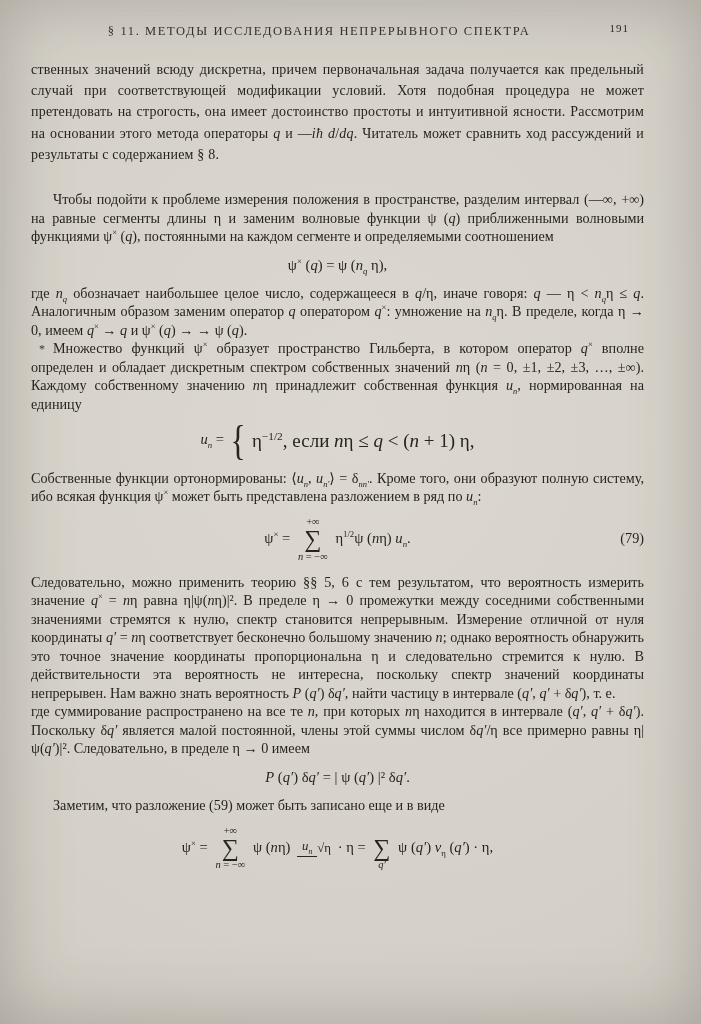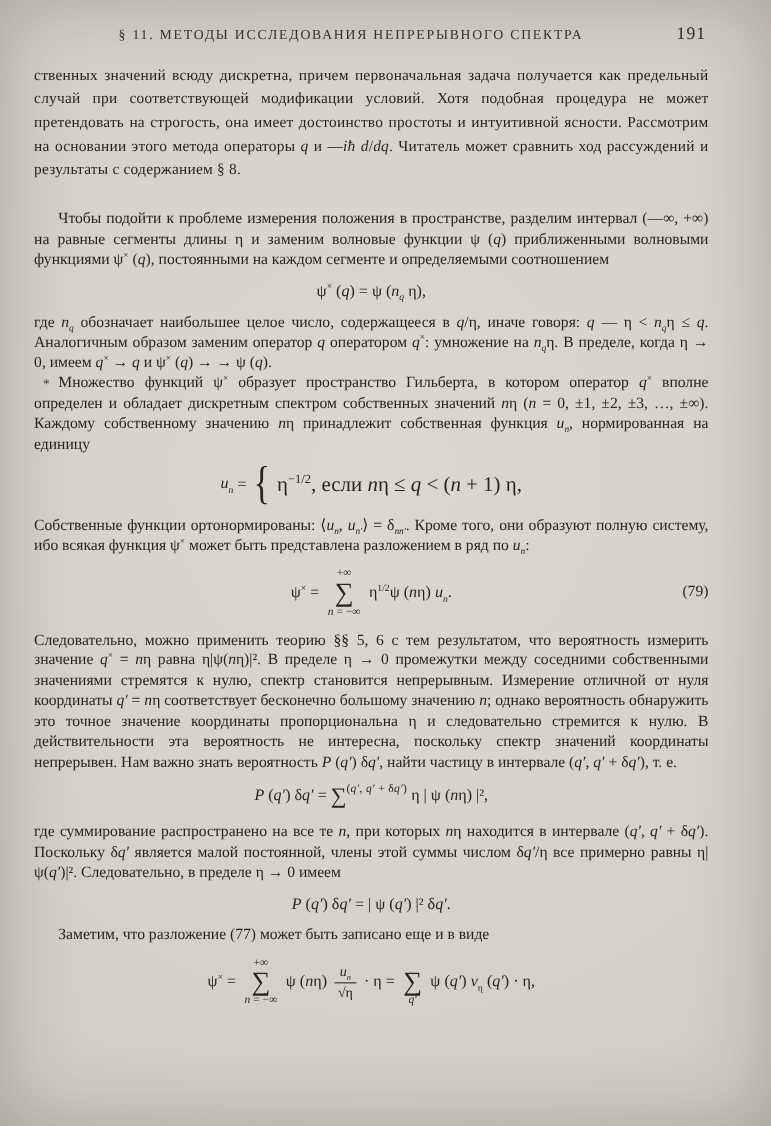--- a/index.html
+++ b/index.html
@@ -14,21 +14,21 @@
     box-shadow: inset 0 0 70px rgba(60,55,45,0.28);
     color:#272420;
     font-family:"Liberation Serif","DejaVu Serif",serif;
     overflow:hidden;
   }
   .page-header{ position:relative; height:22px; margin-bottom:15px; }
   .running-title{
     position:absolute; left:47%; top:2px; transform:translateX(-50%);
     white-space:nowrap; font-size:12.5px; letter-spacing:1.6px; color:#35312a;
   }
-  .page-number{ position:absolute; right:2px; top:0; font-size:16px; letter-spacing:1px; color:#2d2a24; }
+  .page-number{ position:absolute; right:15px; top:0; font-size:11px; letter-spacing:1px; color:#2d2a24; }
 
   .para{ margin:0; text-align:justify; }
   .lead{ font-size:14px; line-height:21.2px; margin-bottom:25px; letter-spacing:0.2px; }
   .small{ font-size:14.2px; line-height:18.5px; }
   .indent{ text-indent:22px; }
   .rel{ position:relative; }
 
   sup{ font-size:60%; line-height:0; }
   sub{ font-size:60%; line-height:0; }
 
@@ -38,21 +38,21 @@
   .eq-num{ position:absolute; right:0; top:50%; transform:translateY(-50%); font-size:14.2px; }
 
   .bigop{ display:inline-flex; flex-direction:column; align-items:center;
           vertical-align:middle; line-height:1; margin:0 4px; }
   .bigop .lim{ font-size:10.5px; line-height:1.15; white-space:nowrap; }
   .bigop .sigma{ font-size:24px; line-height:0.95; }
 
   .sigma-inl{ font-size:20px; vertical-align:-3px; }
   .suplim{ font-size:10.5px; vertical-align:7px; letter-spacing:0.3px; }
 
-  .frac{ display:inline-flex; flex-direction:column; align-items:center;
+  .frac{ display:inline-flex; flex-direction:row; align-items:center;
          vertical-align:middle; margin:0 3px; line-height:1.2; font-size:12.8px; }
   .frac .num{ padding:0 5px 1px; border-bottom:1px solid #2a2723; }
   .frac .den{ padding-top:1px; }
 
   .cases{ display:inline-flex; align-items:center; text-align:left; vertical-align:middle; }
   .cases .brace{ font-size:42px; font-weight:400; line-height:0.85; margin-right:4px; transform:scaleX(0.75); }
   .cases .rows{ display:inline-flex; flex-direction:column; gap:17px; font-size:19px; }
 
   .margin-star{ position:absolute; left:-14px; top:1px; font-size:12px; color:#3a362f; }
 </style>
@@ -93,27 +93,26 @@
       <span class="eq-body">ψ<sup>×</sup> = <span class="bigop">
             <span class="lim">+∞</span>
             <span class="sigma">∑</span>
             <span class="lim"><i>n</i> = −∞</span>
           </span> η<sup>1/2</sup>ψ (<i>n</i>η) <i>u<sub>n</sub></i>.</span>
       <span class="eq-num">(79)</span>
     </div>
 
     <p class="para small">Следовательно, можно применить теорию §§ 5, 6 с тем результатом, что вероятность измерить значение <i>q</i><sup>×</sup> = <i>n</i>η равна η|ψ(<i>n</i>η)|². В пределе η → 0 промежутки между соседними собственными значениями стремятся к нулю, спектр становится непрерывным. Измерение отличной от нуля координаты <i>q′</i> = <i>n</i>η соответствует бесконечно большому значению <i>n</i>; однако вероятность обнаружить это точное значение координаты пропорциональна η и следовательно стремится к нулю. В действительности эта вероятность не интересна, поскольку спектр значений координаты непрерывен. Нам важно знать вероятность <i>P</i> (<i>q′</i>) δ<i>q′</i>, найти частицу в интервале (<i>q′</i>, <i>q′</i> + δ<i>q′</i>), т. е.</p>
 
-    <div class="formula gap"><i>P</i> (<i>q′</i>) δ<i>q′</i> = <span class="sigma-inl">∑</span><sup class="suplim">(<i>q′</i>, <i>q′</i> + δ<i>q′</i>)</sup> η | ψ (<i>n</i>η) |²,</div>
 
     <p class="para small">где суммирование распространено на все те <i>n</i>, при которых <i>n</i>η находится в интервале (<i>q′</i>, <i>q′</i> + δ<i>q′</i>). Поскольку δ<i>q′</i> является малой постоянной, члены этой суммы числом δ<i>q′</i>/η все примерно равны η|ψ(<i>q′</i>)|². Следовательно, в пределе η → 0 имеем</p>
 
     <div class="formula gap"><i>P</i> (<i>q′</i>) δ<i>q′</i> = | ψ (<i>q′</i>) |² δ<i>q′</i>.</div>
 
-    <p class="para small indent">Заметим, что разложение (77) может быть записано еще и в виде</p>
+    <p class="para small indent">Заметим, что разложение (59) может быть записано еще и в виде</p>
 
     <div class="formula gap">ψ<sup>×</sup> = <span class="bigop">
           <span class="lim">+∞</span>
           <span class="sigma">∑</span>
           <span class="lim"><i>n</i> = −∞</span>
         </span> ψ (<i>n</i>η) <span class="frac">
           <span class="num"><i>u<sub>n</sub></i></span>
           <span class="den">√η</span>
         </span> · η = <span class="bigop">
           <span class="lim">&nbsp;</span>

